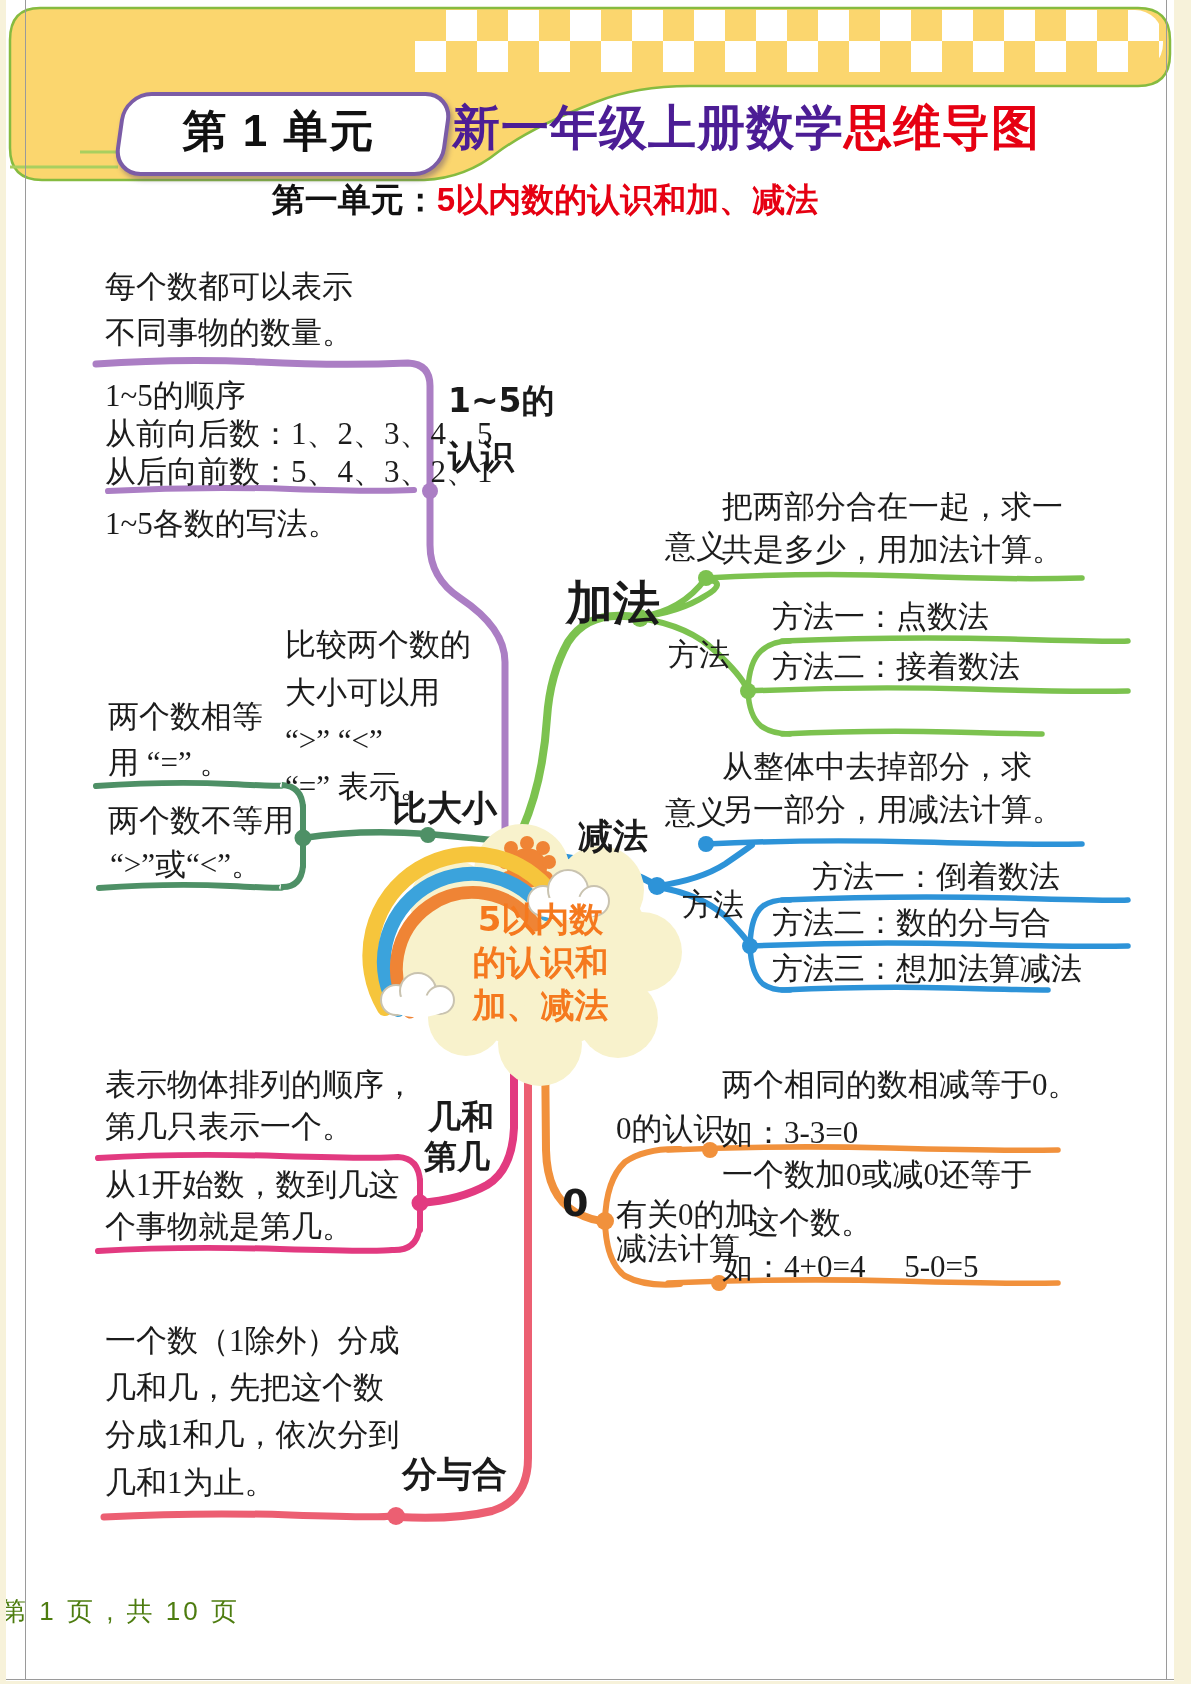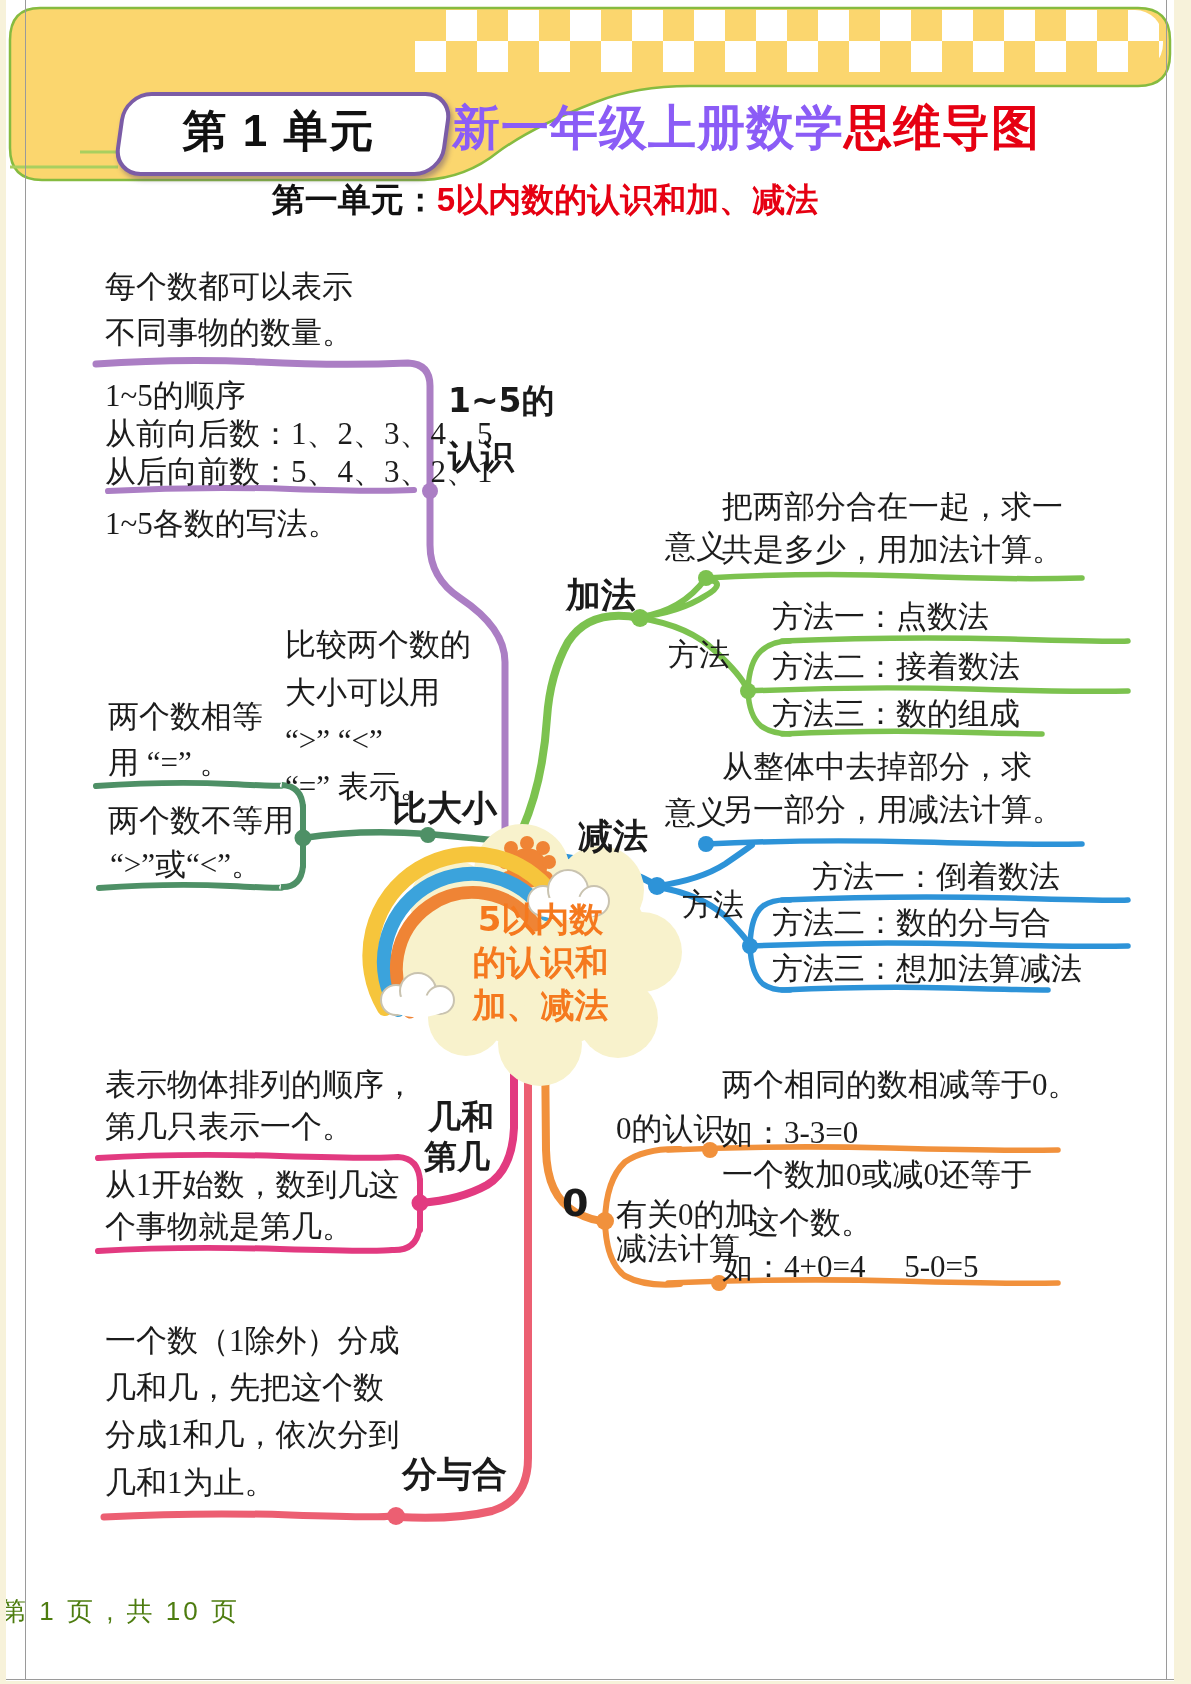--- a/index.html
+++ b/index.html
@@ -27,21 +27,21 @@
     position:absolute;left:118px;top:92px;width:322px;height:76px;
     font-size:44px;font-weight:bold;color:#111;text-align:center;line-height:78px;
     letter-spacing:2px;
   }
   #checker{
     position:absolute;left:415px;top:10px;width:748px;height:62px;
     background-image:conic-gradient(#ffffff 90deg,rgba(0,0,0,0) 90deg 180deg,#ffffff 180deg 270deg,rgba(0,0,0,0) 270deg);
     background-size:62px 62px;border-radius:0 28px 28px 0;
   }
   #title{position:absolute;left:452px;top:96px;font-size:48px;font-weight:bold;letter-spacing:1px;white-space:nowrap;}
-  #title .black{color:#8b5cf6;}
+  #title .black{color:#4c1d95;}
   #subtitle{position:absolute;left:0;top:178px;width:1090px;text-align:center;font-size:33px;font-weight:bold;white-space:nowrap;}
   #subtitle .black{color:#111111;}
   #center-text{
     position:absolute;left:448px;top:898px;width:185px;text-align:center;
     font-family:"DejaVu Sans",sans-serif;font-weight:bold;font-size:34px;line-height:1.26;
     white-space:nowrap;
   }
   #footer{
     position:absolute;left:0;top:1594px;width:1191px;text-align:left;
     font-size:26px;color:#4d7c0f;letter-spacing:3px;
@@ -210,28 +210,27 @@
   <div class="t" style="left:285px;top:628px;">比较两个数的</div>
   <div class="t" style="left:285px;top:676px;">大小可以用</div>
   <div class="t" style="left:285px;top:724px;">“&gt;” “&lt;”</div>
   <div class="t" style="left:285px;top:770px;">“=” 表示。</div>
   <div class="t" style="left:108px;top:700px;">两个数相等</div>
   <div class="t" style="left:108px;top:746px;">用 “=” 。</div>
   <div class="t" style="left:108px;top:804px;">两个数不等用</div>
   <div class="t" style="left:110px;top:848px;">“&gt;”或“&lt;”。</div>
   <div class="lbl" style="left:392px;top:790px;font-size:35px;">比大小</div>
 
-  <div class="lbl" style="left:566px;top:578px;font-size:35px;font-family:Liberation Serif, serif;">加法</div>
+  <div class="lbl" style="left:566px;top:578px;font-size:47px;">加法</div>
   <div class="t" style="left:665px;top:530px;">意义</div>
   <div class="t" style="left:722px;top:490px;">把两部分合在一起，求一</div>
   <div class="t" style="left:722px;top:533px;">共是多少，用加法计算。</div>
   <div class="t" style="left:668px;top:638px;">方法</div>
   <div class="t" style="left:772px;top:600px;">方法一：点数法</div>
   <div class="t" style="left:772px;top:650px;">方法二：接着数法</div>
-  <div class="t" style="left:772px;top:697px;">方法三：数的组成</div>
 
   <div class="lbl" style="left:578px;top:818px;font-size:35px;">减法</div>
   <div class="t" style="left:665px;top:796px;">意义</div>
   <div class="t" style="left:722px;top:793px;">另一部分，用减法计算。</div>
   <div class="t" style="left:722px;top:750px;">从整体中去掉部分，求</div>
   <div class="t" style="left:682px;top:888px;">方法</div>
   <div class="t" style="left:812px;top:860px;">方法一：倒着数法</div>
   <div class="t" style="left:772px;top:906px;">方法二：数的分与合</div>
   <div class="t" style="left:772px;top:952px;text-align:center;">方法三：想加法算减法</div>
 

